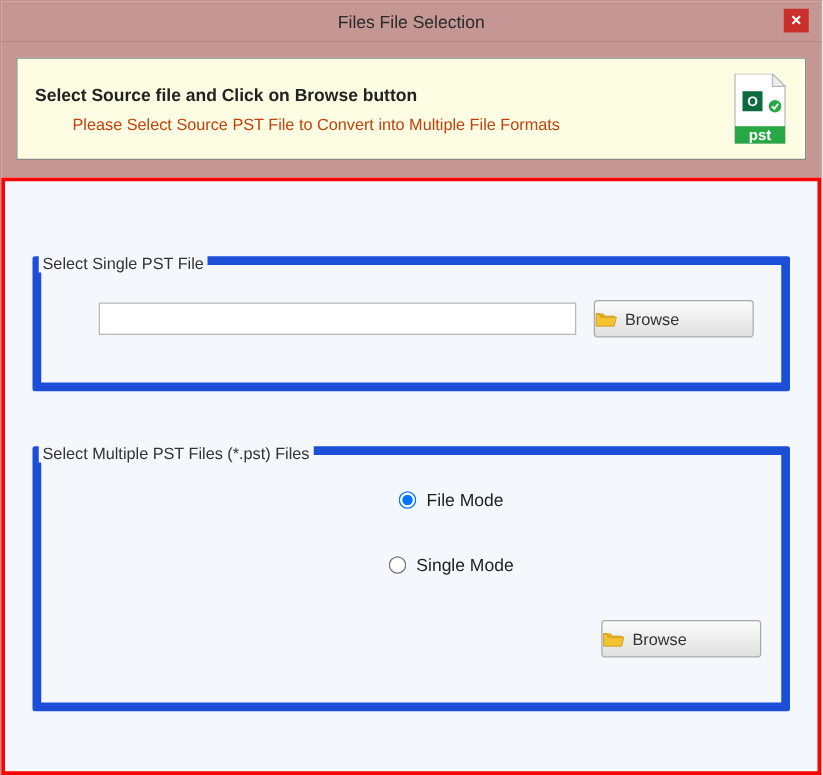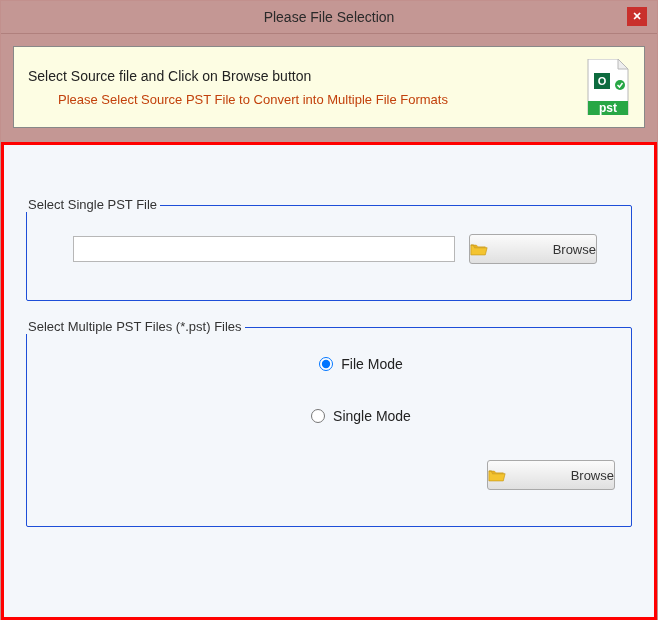--- a/index.html
+++ b/index.html
@@ -51,21 +51,21 @@
     }
     .info-box {
       background: #fdfde3;
       border: 1px solid #888;
       display: flex;
       align-items: center;
       justify-content: space-between;
       padding: 12px 10px 12px 14px;
     }
     .info-text .info-heading {
-      font-weight: normal;
+      font-weight: bold;
       font-size: 14px;
       color: #222;
       margin-bottom: 8px;
     }
     .info-text .info-sub {
       font-size: 13px;
       color: #c2410c;
       margin-left: 30px;
     }
     .pst-icon {
@@ -75,24 +75,24 @@
       flex-shrink: 0;
     }
     .content {
       border: 3px solid #ff0000;
       background: #f4f7fb;
       height: 478px;
       padding: 60px 22px 10px 22px;
       position: relative;
     }
     .fieldset {
-      border: 1px solid #1d4ed8;
+      border: 7px solid #1d4ed8;
       border-radius: 2px;
       padding: 28px 16px 36px 26px;
-      margin-bottom: 26px;
+      margin-bottom: 44px;
       position: relative;
     }
     .fieldset-legend {
       position: absolute;
       top: -9px;
       left: -2px;
       background: #f4f7fb;
       padding: 0 3px;
       font-size: 13px;
       color: #333;
@@ -112,21 +112,21 @@
       max-width: 382px;
     }
     .browse-btn {
       min-width: 128px;
       height: 30px;
       background: linear-gradient(#fbfbfb, #e0e0e0);
       border: 1px solid #a9a9a9;
       border-radius: 3px;
       display: flex;
       align-items: center;
-      justify-content: space-between;
+      justify-content: flex-start;
       gap: 6px;
       cursor: pointer;
       font-size: 13px;
       color: #333;
     }
     .folder-glyph {
       width: 18px;
       height: 15px;
     }
     .radio-row {
@@ -152,21 +152,21 @@
       height: 14px;
       cursor: pointer;
     }
     .fieldset.single .row { padding-left: 20px; }
   </style>
 </head>
 <body>
 
 <div class="window">
   <div class="titlebar">
-    <span class="title">Please File Selection</span>
+    <span class="title">Files File Selection</span>
     <div class="close-btn">
       <span>✕</span>
     </div>
   </div>
 
   <div class="header-strip">
     <div class="info-box">
       <div class="info-text">
         <div class="info-heading">Select Source file and Click on Browse button</div>
         <div class="info-sub">Please Select Source PST File to Convert into Multiple File Formats</div>

